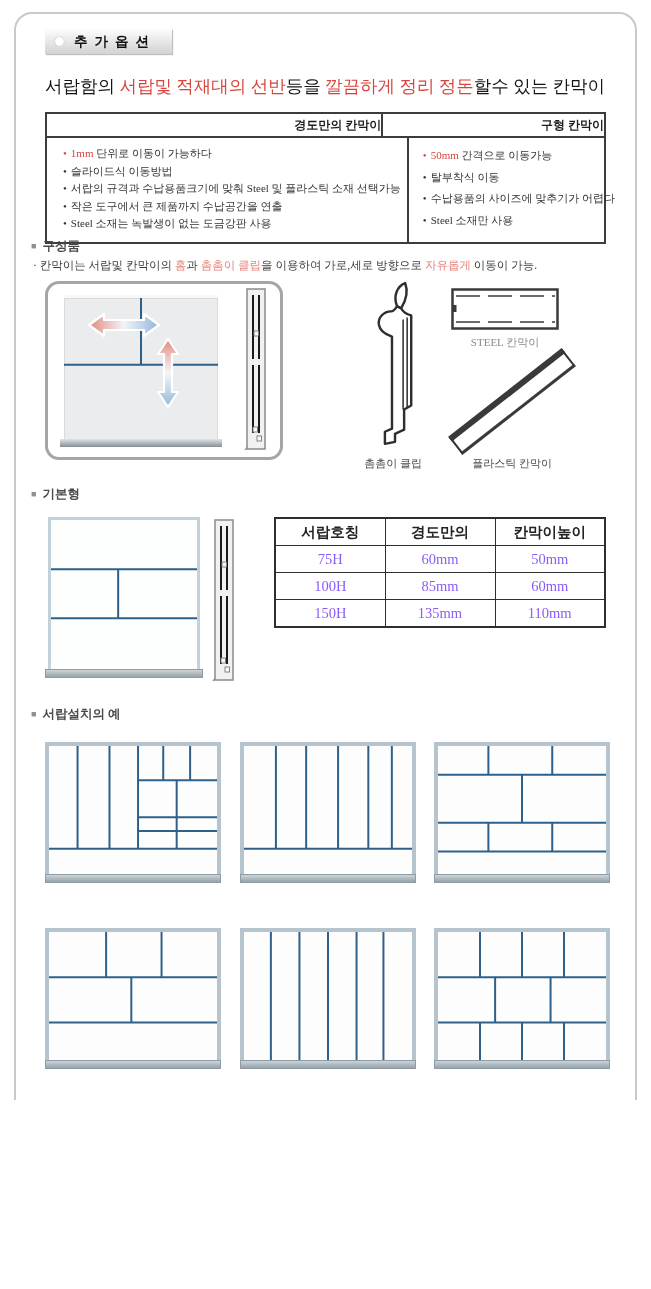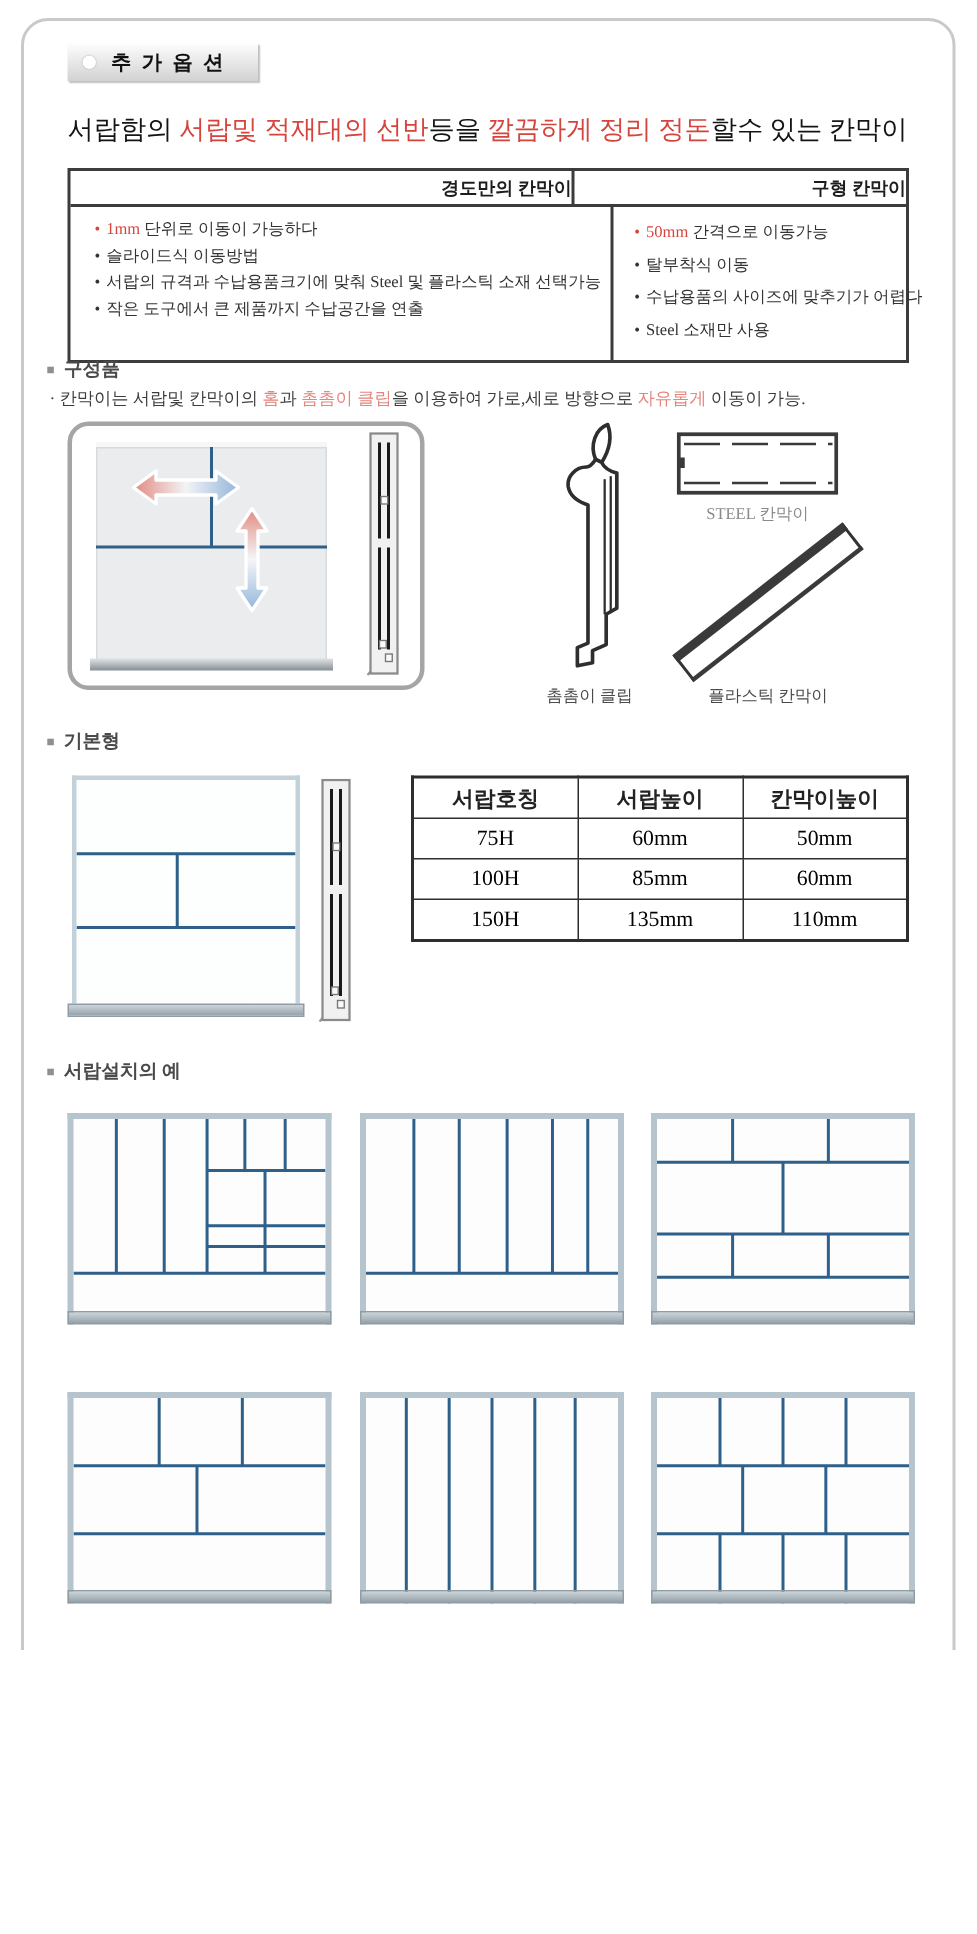--- a/index.html
+++ b/index.html
@@ -59,21 +59,21 @@
                transform:rotate(-38deg);}
   
   .b-drawer{position:absolute;left:45px;top:517px;width:158px;height:161px;}
   .b-frame{position:absolute;left:3px;right:3px;top:0;bottom:9px;background:#fdfefe;
            border:3px solid #c2d1da;border-bottom:none;}
   .b-base{position:absolute;left:0;right:0;bottom:0;height:9px;
           background:linear-gradient(#ccd4d9,#95a2aa);border:1px solid #909ca4;box-sizing:border-box;}
   .spec{position:absolute;left:274px;top:517px;width:332px;border-collapse:collapse;
         table-layout:fixed;border:2px solid #2e2e2e;}
   .spec th,.spec td{border:1px solid #2e2e2e;text-align:center;font-size:14.5px;
-        color:#000000;height:26px;padding:0;}
+        color:#8b5cf6;height:26px;padding:0;}
   .spec thead th{font-weight:bold;color:#222;}
   
   .ex-drawer{position:absolute;width:176px;height:141px;}
   .ex-frame{position:absolute;left:3px;right:3px;top:0;bottom:9px;background:#fdfdfe;
             border:4px solid #b6c4ce;border-bottom:none;}
   .ex-base{position:absolute;left:0;right:0;bottom:0;height:9px;
            background:linear-gradient(#ccd4d9,#95a2aa);border:1px solid #909ca4;box-sizing:border-box;}
   [data-drawer]{position:absolute;}
   .ex-frame[data-drawer], .m-divs, .b-inner{position:absolute;inset:0;}
   [data-drawer] svg{position:absolute;left:0;top:0;width:100%;height:100%;}
@@ -97,20 +97,21 @@
     <div class="cmp-head">
       <div class="cmp-h">경도만의 칸막이</div>
       <div class="cmp-h rightc">구형 칸막이</div>
     </div>
     <div class="cmp-body">
       <div class="cmp-col">
           <div class="feat-item"><span class="dot red">•</span><span class="red">1mm</span><span> 단위로 이동이 가능하다</span></div>
           <div class="feat-item"><span class="dot">•</span><span>슬라이드식 이동방법</span></div>
           <div class="feat-item"><span class="dot">•</span><span>서랍의 규격과 수납용품크기에 맞춰 Steel 및 플라스틱 소재 선택가능</span></div>
           <div class="feat-item"><span class="dot">•</span><span>작은 도구에서 큰 제품까지 수납공간을 연출</span></div>
+          <div class="feat-item"><span class="dot">•</span><span>Steel 소재는 녹발생이 없는 도금강판 사용</span></div>
         </div>
       <div class="cmp-col rightc">
           <div class="feat-item"><span class="dot red">•</span><span class="red">50mm</span><span> 간격으로 이동가능</span></div>
           <div class="feat-item"><span class="dot">•</span><span>탈부착식 이동</span></div>
           <div class="feat-item"><span class="dot">•</span><span>수납용품의 사이즈에 맞추기가 어렵다</span></div>
           <div class="feat-item"><span class="dot">•</span><span>Steel  소재만 사용</span></div>
         </div>
     </div>
   </div>
 
@@ -204,21 +205,21 @@
         <rect x="9" y="77" width="2" height="68" fill="#1a1a1a"></rect>
         <rect x="15" y="77" width="2" height="68" fill="#1a1a1a"></rect>
         <rect x="10" y="139" width="4.5" height="5" fill="#fafafa" stroke="#777" stroke-width="0.9"></rect>
         <rect x="14" y="148" width="4.5" height="5" fill="#fafafa" stroke="#777" stroke-width="0.9"></rect>
       </svg></div>
 
   <table class="spec">
     <thead>
         <tr>
           <th>서랍호칭</th>
-          <th>서랍높이</th>
+          <th>경도만의</th>
           <th>칸막이높이</th>
         </tr>
       </thead>
     <tbody>
         <tr>
           <td>75H</td>
           <td>60mm</td>
           <td>50mm</td>
         </tr>
         <tr>

